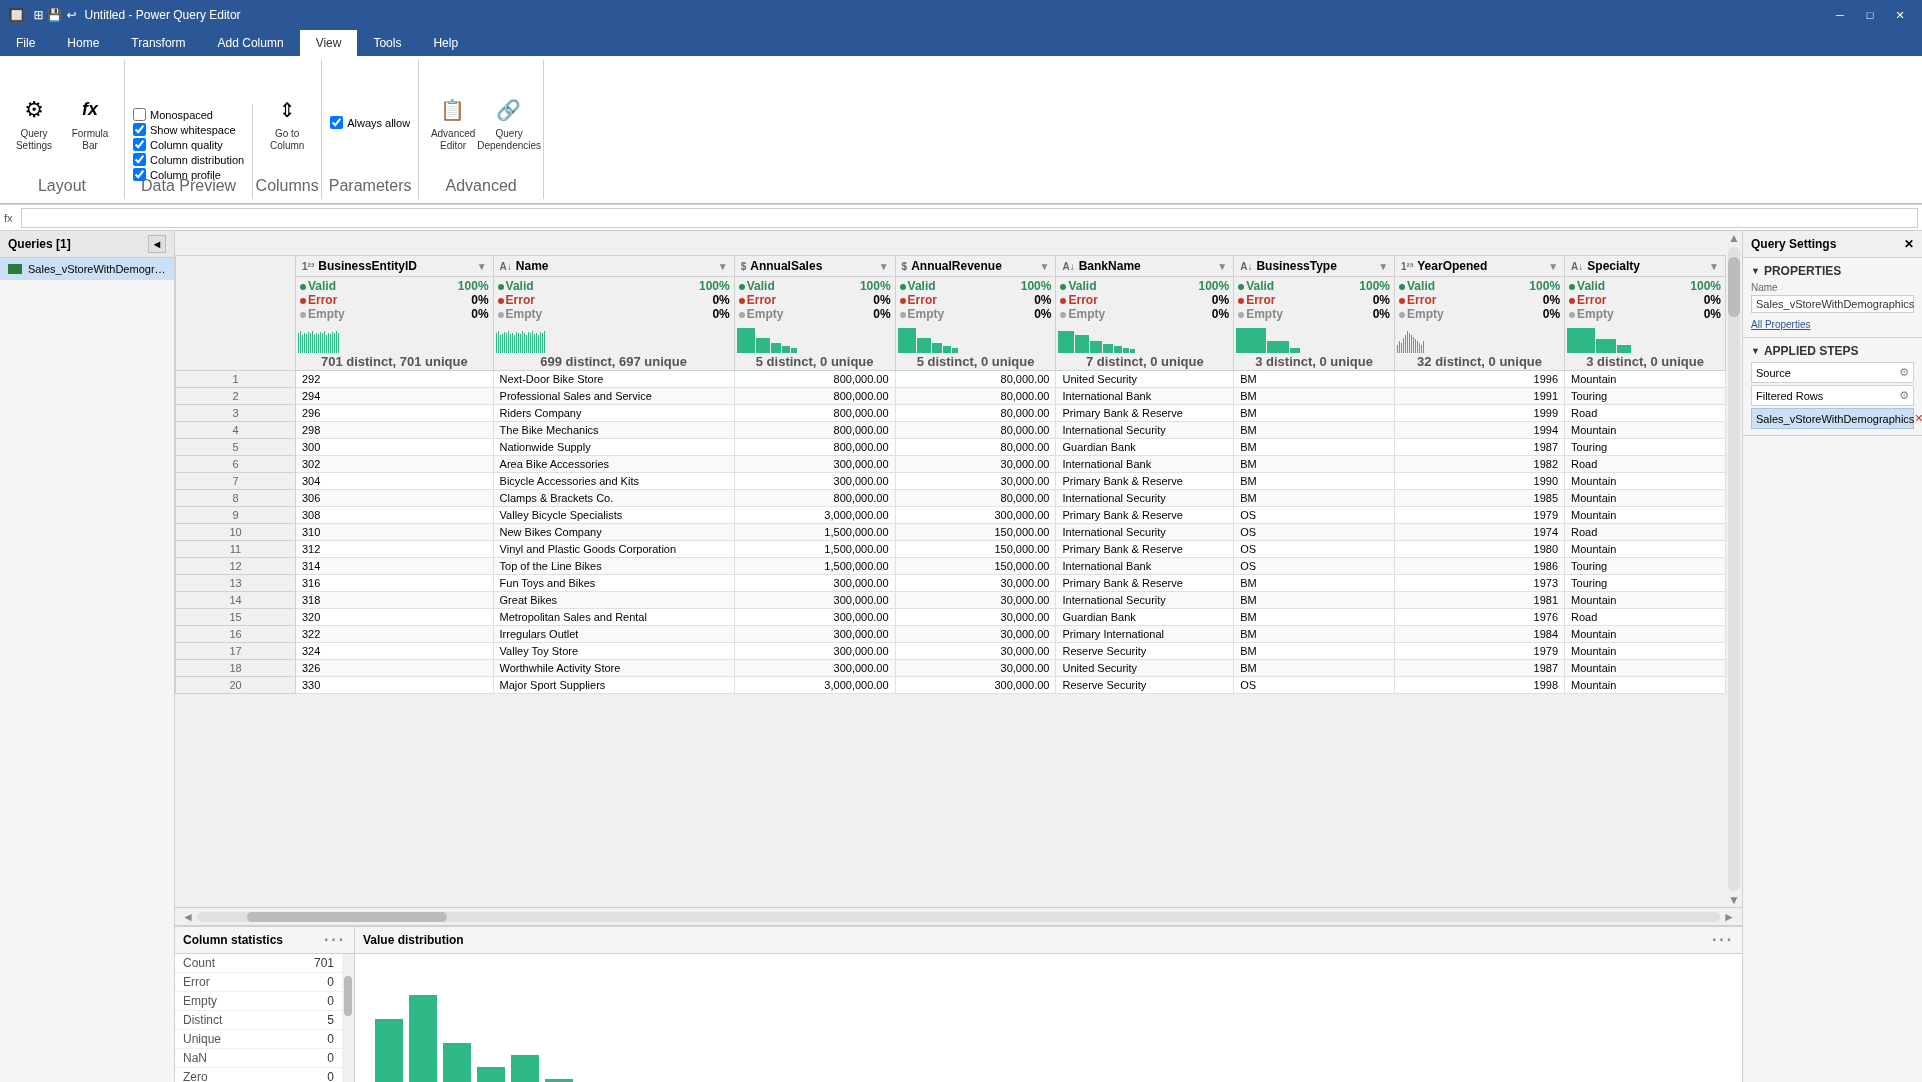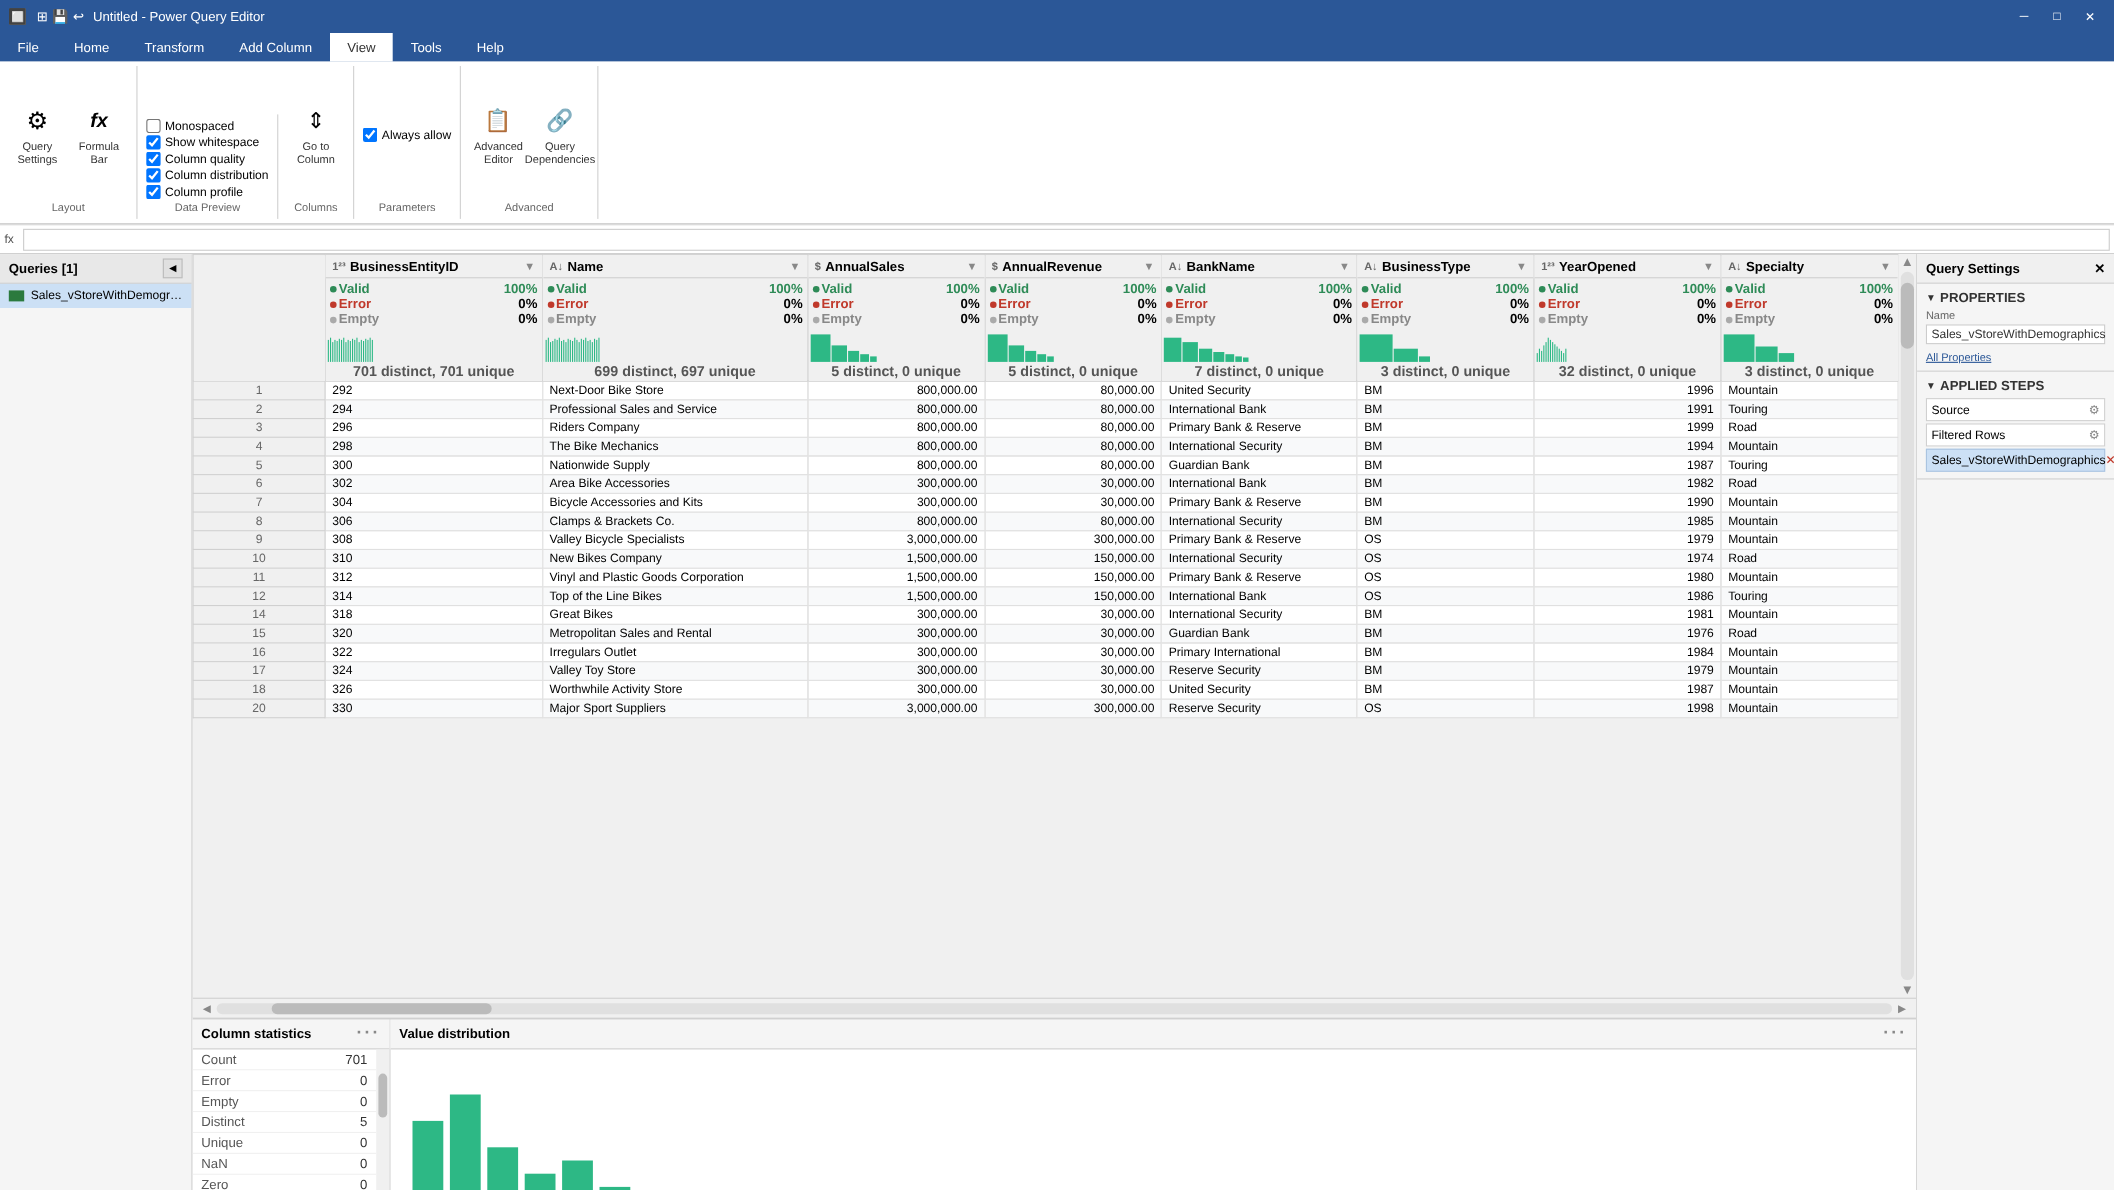--- a/index.html
+++ b/index.html
@@ -20,42 +20,42 @@
     .titlebar-btn { width: 28px; height: 20px; display: flex; align-items: center; justify-content: center; cursor: pointer; font-size: 11px; }
 
     
     .ribbon { background: #fff; border-bottom: 1px solid #d0d0d0; }
     .ribbon-tabs { display: flex; background: #2b5797; }
     .ribbon-tab { padding: 6px 16px; color: white; font-size: 12px; cursor: pointer; }
     .ribbon-tab.active { background: #fff; color: #333; }
 
     .ribbon-content { display: flex; align-items: stretch; padding: 4px 0; background: #fff; border-bottom: 1px solid #c0c0c0; min-height: 90px; }
     .ribbon-group { display: flex; flex-direction: column; align-items: center; justify-content: flex-start; padding: 4px 8px; border-right: 1px solid #d0d0d0; position: relative; }
-    .ribbon-group-label { font-size: 10px; color: #666; position: absolute; bottom: 4px; }
+    .ribbon-group-label { font-size: 16px; color: #666; position: absolute; bottom: 4px; }
     .ribbon-group-items { display: flex; align-items: center; gap: 4px; flex: 1; }
     .ribbon-btn-large { display: flex; flex-direction: column; align-items: center; justify-content: center; width: 52px; min-height: 60px; cursor: pointer; padding: 4px; border: 1px solid transparent; border-radius: 2px; }
     .ribbon-btn-large .icon { width: 32px; height: 32px; display: flex; align-items: center; justify-content: center; font-size: 22px; }
     .ribbon-btn-large .label { font-size: 10px; text-align: center; color: #333; line-height: 1.2; margin-top: 2px; }
     .check-item { display: flex; align-items: center; gap: 4px; font-size: 11px; cursor: pointer; }
     .check-item input { margin: 0; }
 
     
     .formula-bar { display: flex; align-items: center; background: #fff; border-bottom: 1px solid #d0d0d0; padding: 2px 4px; height: 26px; }
     .formula-bar-label { font-size: 11px; color: #555; margin-right: 8px; }
     .formula-bar-input { flex: 1; border: 1px solid #ccc; height: 20px; padding: 0 4px; font-size: 11px; }
 
     
     .main-layout { display: flex; height: calc(1082px - 30px - 90px - 26px - 22px); }
 
     
     .sidebar { width: 175px; background: #f5f5f5; border-right: 1px solid #d0d0d0; display: flex; flex-direction: column; }
     .sidebar-header { background: #e8e8e8; padding: 4px 8px; font-size: 11px; font-weight: bold; display: flex; justify-content: space-between; align-items: center; border-bottom: 1px solid #ccc; }
     .sidebar-item { display: flex; align-items: center; gap: 6px; padding: 5px 8px; cursor: pointer; font-size: 11px; }
     .sidebar-item.active { background: #cce0f5; }
-    .data-grid { width: 100%; border-collapse: collapse; }
+    .data-grid { width: 100%; border-collapse: collapse; margin-top: 24px; }
 
     .col-header { background: #f0f0f0; border: 1px solid #d0d0d0; padding: 0; position: sticky; top: 0; z-index: 10; min-width: 120px; }
     .col-header-inner { display: flex; flex-direction: column; }
     .col-header-title { display: flex; align-items: center; justify-content: space-between; padding: 3px 6px; background: #f0f0f0; border-bottom: 1px solid #d0d0d0; }
     .col-header-title-text { display: flex; align-items: center; gap: 4px; font-size: 11px; font-weight: 600; }
     .col-type-icon { font-size: 10px; color: #666; }
     .col-filter-btn { font-size: 10px; color: #888; cursor: pointer; }
 
     .col-stats { padding: 2px 4px; font-size: 9px; }
     .stat-row { display: flex; justify-content: space-between; }
@@ -702,20 +702,31 @@
               </tr>
               <tr class="data-row">
                 <td class="row-num-cell">12</td>
                 <td class="data-cell">314</td>
                 <td class="data-cell">Top of the Line Bikes</td>
                 <td class="data-cell num">1,500,000.00</td>
                 <td class="data-cell num">150,000.00</td>
                 <td class="data-cell">International Bank</td>
                 <td class="data-cell">OS</td>
                 <td class="data-cell num">1986</td>
+                <td class="data-cell">Touring</td>
+              </tr>
+              <tr class="data-row">
+                <td class="row-num-cell">13</td>
+                <td class="data-cell">316</td>
+                <td class="data-cell">Fun Toys and Bikes</td>
+                <td class="data-cell num">300,000.00</td>
+                <td class="data-cell num">30,000.00</td>
+                <td class="data-cell">Primary Bank &amp; Reserve</td>
+                <td class="data-cell">BM</td>
+                <td class="data-cell num">1973</td>
                 <td class="data-cell">Touring</td>
               </tr>
               <tr class="data-row">
                 <td class="row-num-cell">14</td>
                 <td class="data-cell">318</td>
                 <td class="data-cell">Great Bikes</td>
                 <td class="data-cell num">300,000.00</td>
                 <td class="data-cell num">30,000.00</td>
                 <td class="data-cell">International Security</td>
                 <td class="data-cell">BM</td>

